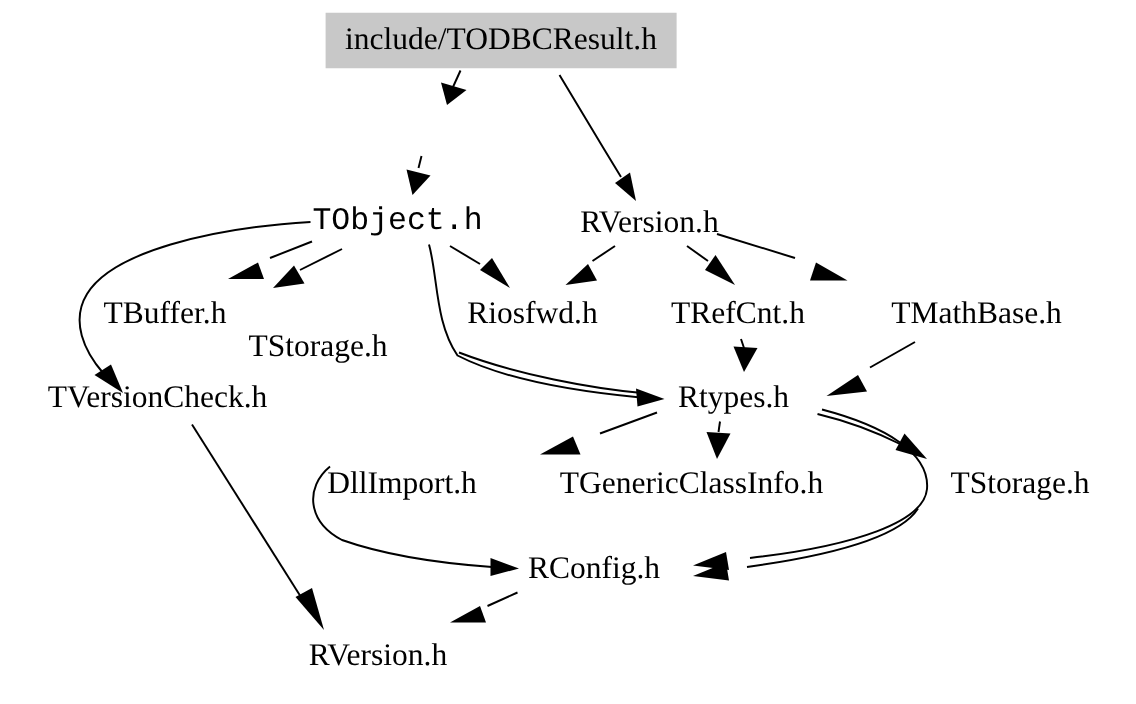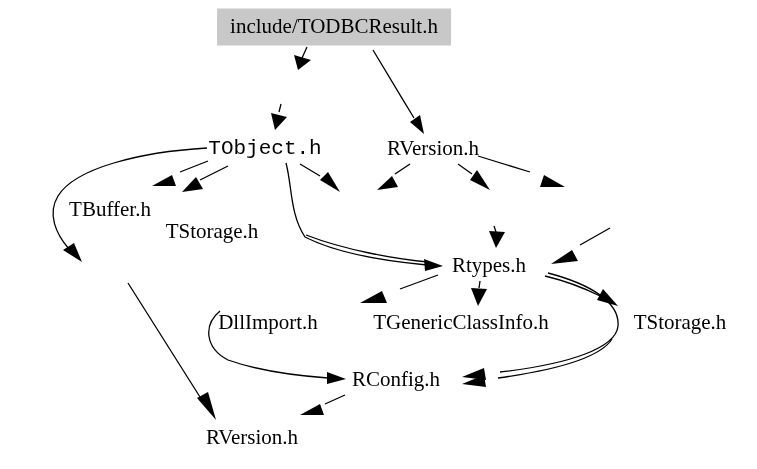--- a/index.html
+++ b/index.html
@@ -122,23 +122,35 @@
   </div>
 
   <div class="node" style="left:82px;top:209px;margin-left:28px;">
     <span>TBuffer.h</span>
   </div>
 
   <div class="node" style="left:212px;top:209px;margin-top:22px;">
     <span>TStorage.h</span>
   </div>
 
+  <div class="node" style="left:355px;top:209px;">
+    <span>Riosfwd.h</span>
+  </div>
 
+  <div class="node" style="left:492px;top:209px;">
+    <span>TRefCnt.h</span>
+  </div>
 
+  <div class="node" style="left:651px;top:209px;">
+    <span>TMathBase.h</span>
+  </div>
 
+  <div class="node" style="left:105px;top:265px;">
+    <span>TVersionCheck.h</span>
+  </div>
 
   <div class="node" style="left:268px;top:322px;">
     <span>DllImport.h</span>
   </div>
 
   <div class="node" style="left:489px;top:265px;">
     <span>Rtypes.h</span>
   </div>
 
   <div class="node" style="left:461px;top:322px;">

